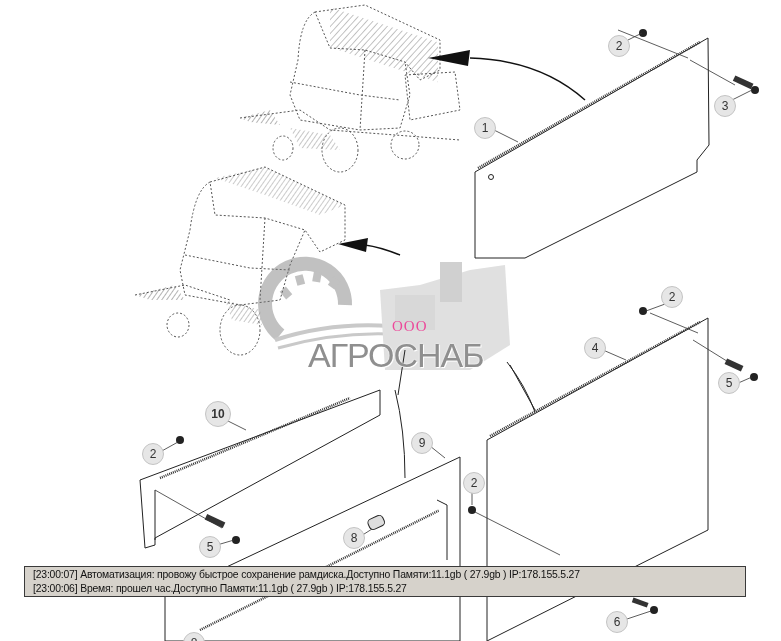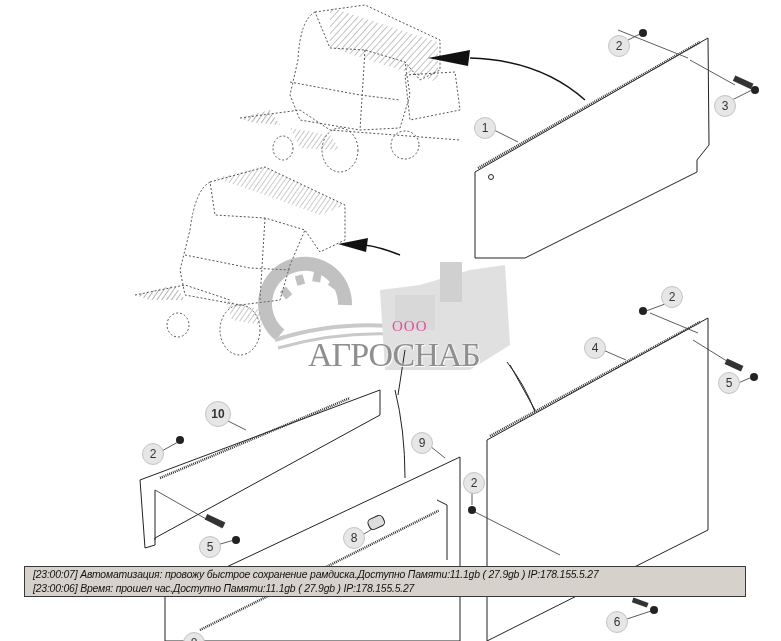--- a/index.html
+++ b/index.html
@@ -2,23 +2,23 @@
 <html><head>
 <meta charset="utf-8">
 <style>
   html, body { margin:0; padding:0; background:#ffffff; }
   body { width:781px; height:641px; position:relative; overflow:hidden; font-family:"Liberation Sans", sans-serif; }
   #canvas { position:absolute; left:0; top:0; width:781px; height:641px; }
   .callout { position:absolute; width:20px; height:20px; border-radius:50%; background:#e6e6e6; border:1px solid #c4c4c4;
              font-family:"Liberation Sans", sans-serif; font-size:12px; color:#333; text-align:center; line-height:20px; }
   .callout.big { width:24px; height:24px; line-height:24px; font-size:12px; }
   #logo-ooo { position:absolute; left:392px; top:318px; font-family:"Liberation Serif", serif; font-size:15px; color:#ec4899; letter-spacing:1px; }
-  #logo-name { position:absolute; left:308px; top:336px; font-family:Liberation Serif, serif; font-size:34px; color:#8f8f8f; letter-spacing:-1px;
+  #logo-name { position:absolute; left:308px; top:336px; font-family:Liberation Sans, sans-serif; font-size:34px; color:#8f8f8f; letter-spacing:-1px;
                text-shadow: 0 0 2px #fff, 1px 1px 0 #fff; }
-  #log-box { position:absolute; left:24px; top:566px; width:722px; height:31px; background:#d6d2cb; border:1px solid #3a3a3a; box-sizing:border-box;font-style:italic; }
+  #log-box { position:absolute; left:24px; top:566px; width:722px; height:31px; background:#d6d2cb; border:1px solid #3a3a3a; box-sizing:border-box; }
   .log-line { position:absolute; left:8px; font-family:"Liberation Sans", sans-serif; font-size:11.2px; color:#111; white-space:nowrap; letter-spacing:-0.2px; transform:scaleX(0.93); transform-origin:left; }
   .log-line.l1 { top:1px; }
   .log-line.l2 { top:15px; }
 </style>
 </head>
 <body>
 
 <svg id="canvas" viewBox="0 0 781 641" xmlns="http://www.w3.org/2000/svg">
   <defs>
     <pattern id="hatch" width="4" height="4" patternUnits="userSpaceOnUse" patternTransform="rotate(35)">

